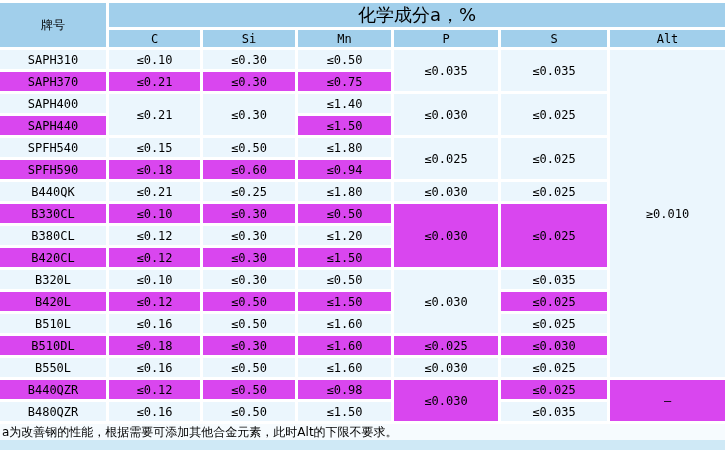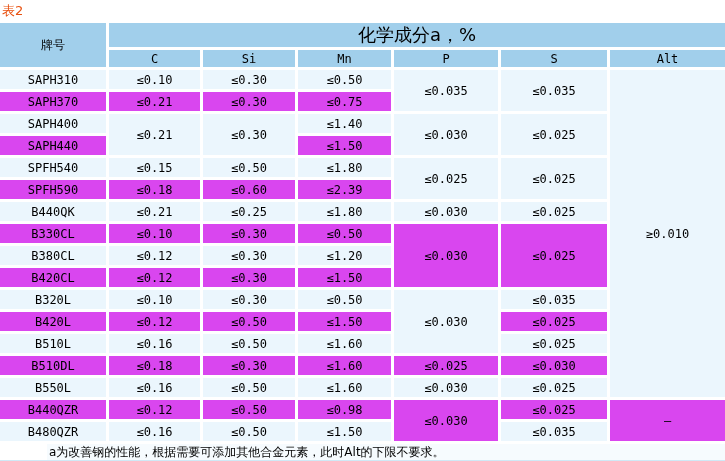--- a/index.html
+++ b/index.html
@@ -29,29 +29,27 @@
   }
   td{
     font-size:12px;font-family:"DejaVu Sans Mono", monospace;height:19px;
   }
   tr.lt > td{background:#ebf6fd;}
   tr.dk > td{background:#d946ef;}
   .footnote{
     height:16px;line-height:16px;font-size:12px;padding-left:2px;
     background:#f6fbfe;color:#000;white-space:nowrap;
     font-family:"DejaVu Sans", sans-serif;
-    margin-left:47px;
   }
   .bottom-strip{height:10px;background:#cfe9f6;}
 </style>
 </head>
 <body>
 
 <div class="page">
-  <div class="caption">表2</div>
 
   <div class="tbl-wrap">
     <table class="comp">
       <colgroup>
         <col style="width:106px">
           <col style="width:91px">
           <col style="width:92px">
         <col style="width:93px">
           <col style="width:104px">
           <col style="width:106px">
@@ -103,21 +101,21 @@
           <td>≤0.15</td>
           <td>≤0.50</td>
           <td>≤1.80</td>
           <td rowspan="2">≤0.025</td>
           <td rowspan="2">≤0.025</td>
         </tr>
         <tr class="dk">
           <td>SPFH590</td>
           <td>≤0.18</td>
           <td>≤0.60</td>
-          <td>≤2.39</td>
+          <td>≤0.94</td>
         </tr>
         <tr class="lt">
           <td>B440QK</td>
           <td>≤0.21</td>
           <td>≤0.25</td>
           <td>≤1.80</td>
           <td>≤0.030</td>
           <td>≤0.025</td>
         </tr>
         <tr class="dk">

